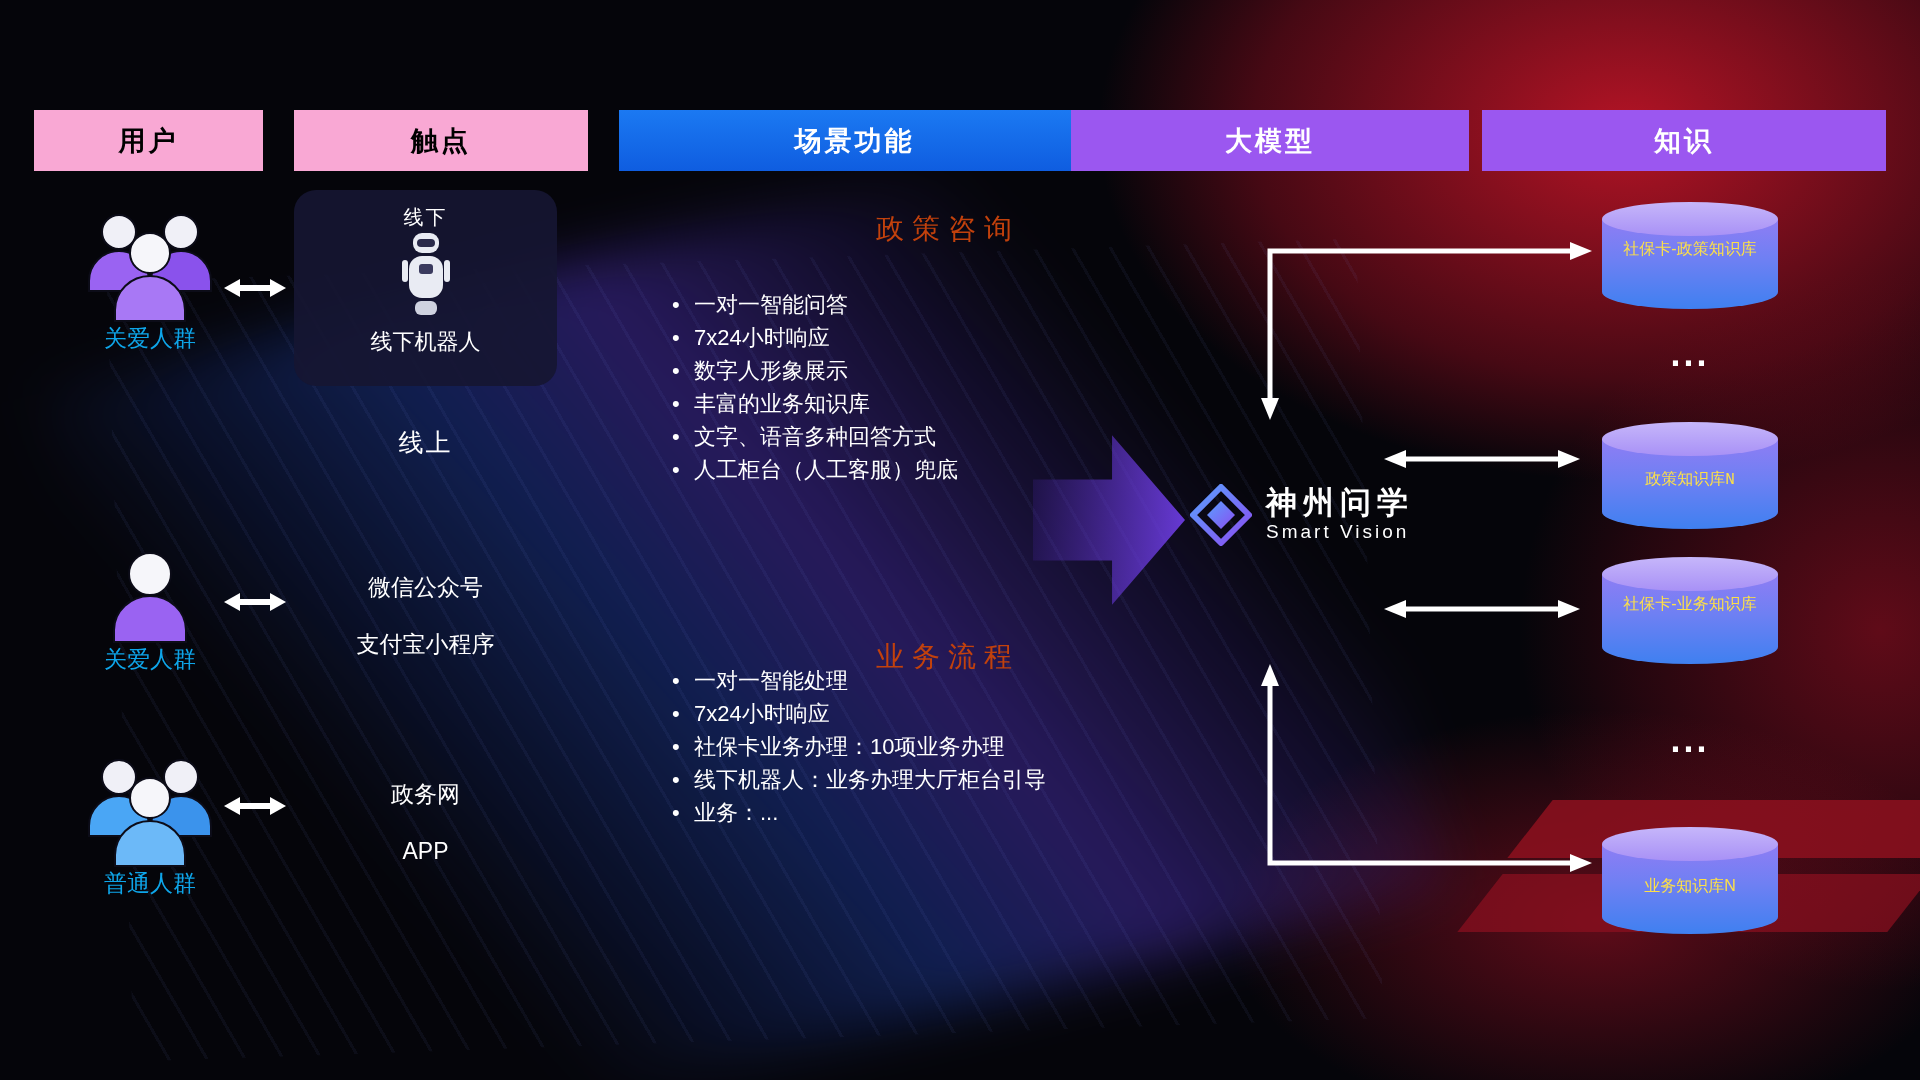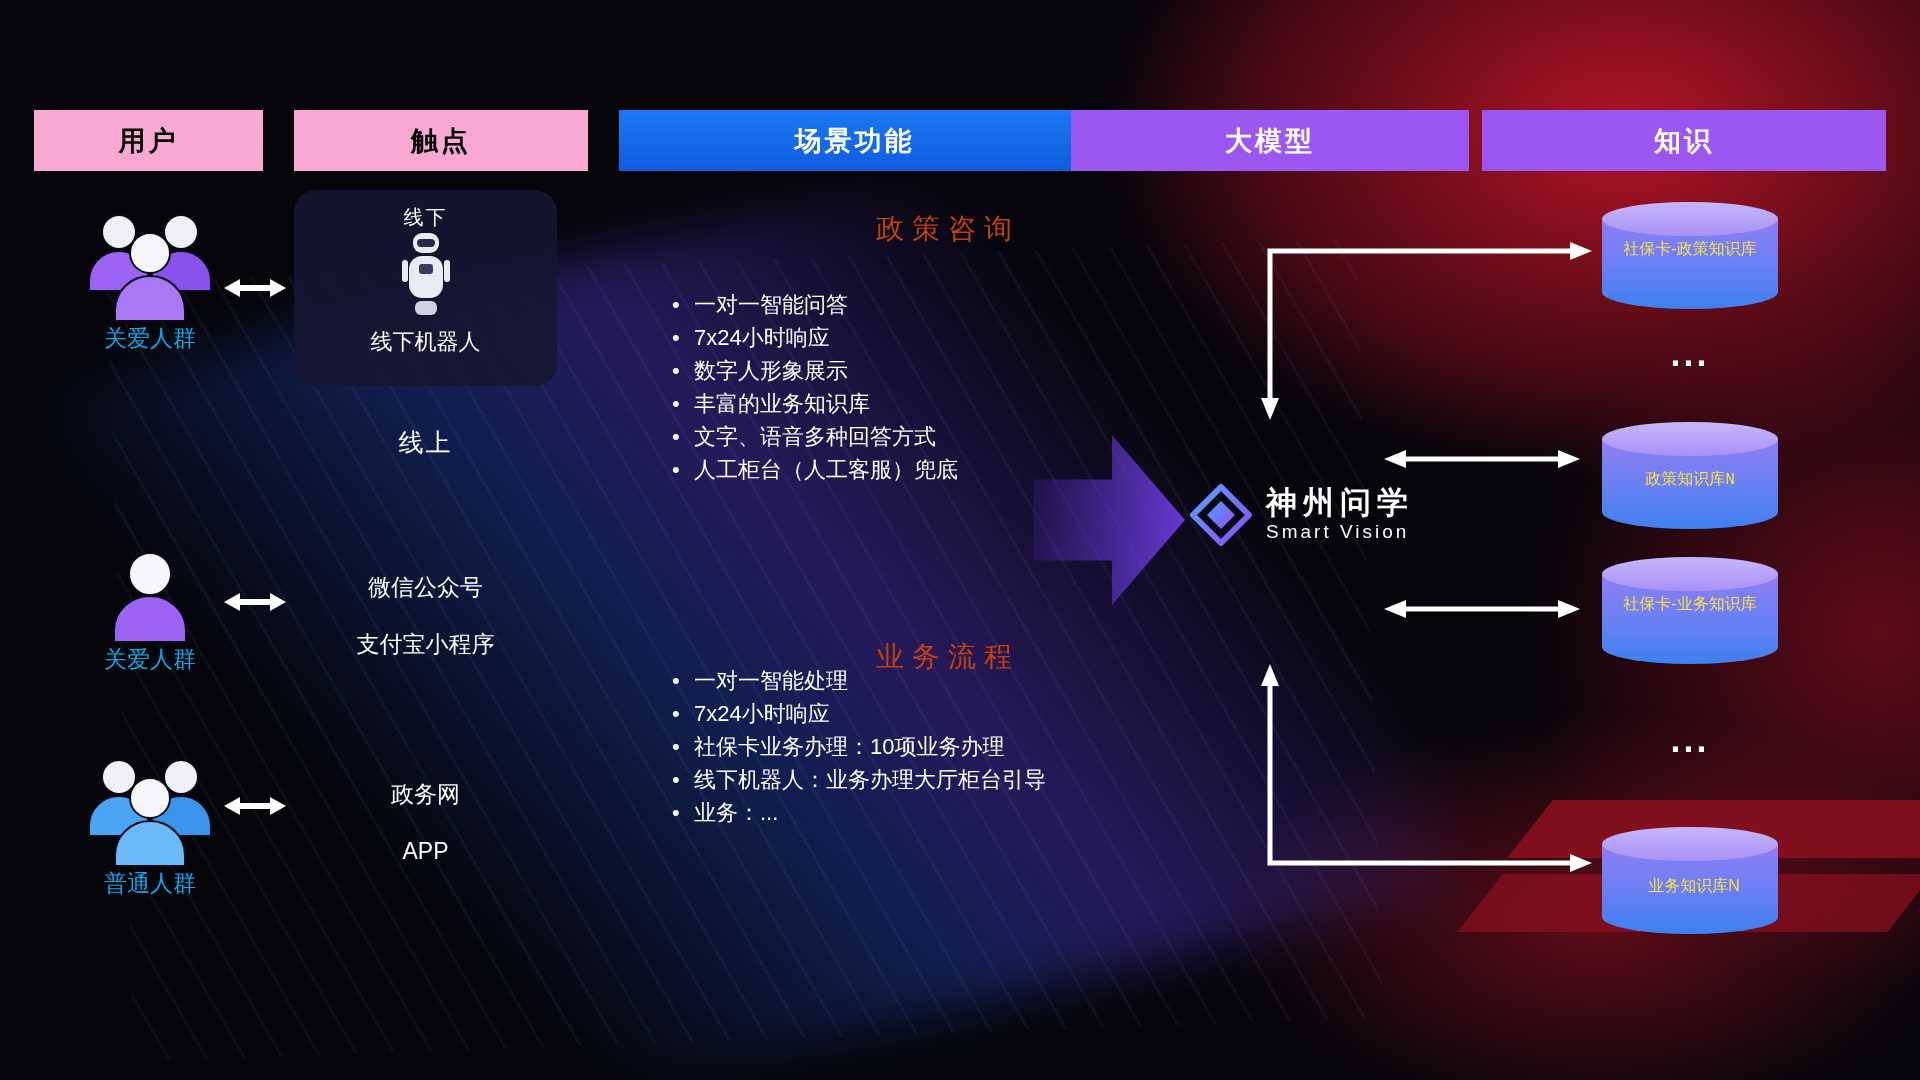--- a/index.html
+++ b/index.html
@@ -120,21 +120,21 @@
   }
   .cyl-body {
     position:absolute; left:0; top:17px; width:176px; height:90px;
     background:linear-gradient(180deg,#8f7df4 0%, #6e80f3 45%, #3f80f0 100%);
     border-radius:0 0 88px 88px / 0 0 17px 17px;
   }
   .cyl-label {
     position:absolute; left:6px; right:6px; top:34px; z-index:3;
     text-align:center; font-size:16px; line-height:25px; color:#fde047;
   }
-  #cyl1 { top:202px; } #cyl2 { top:422px;font-family:Liberation Mono, monospace; } #cyl3 { top:557px; } #cyl4 { top:827px;padding-left:8px; }
+  #cyl1 { top:202px; } #cyl2 { top:422px;font-family:Liberation Mono, monospace; } #cyl3 { top:557px; } #cyl4 { top:827px; }
   #cyl2 .cyl-label, #cyl4 .cyl-label { top:46px; }
   .kn-ellipsis {
     position:absolute; left:1602px; width:176px; text-align:center;
     font-size:36px; font-weight:bold; color:#fff; letter-spacing:3px; line-height:36px;
   }
   #ellipsis1 { top:336px; } #ellipsis2 { top:722px; }
 </style>
 </head>
 <body>
 

